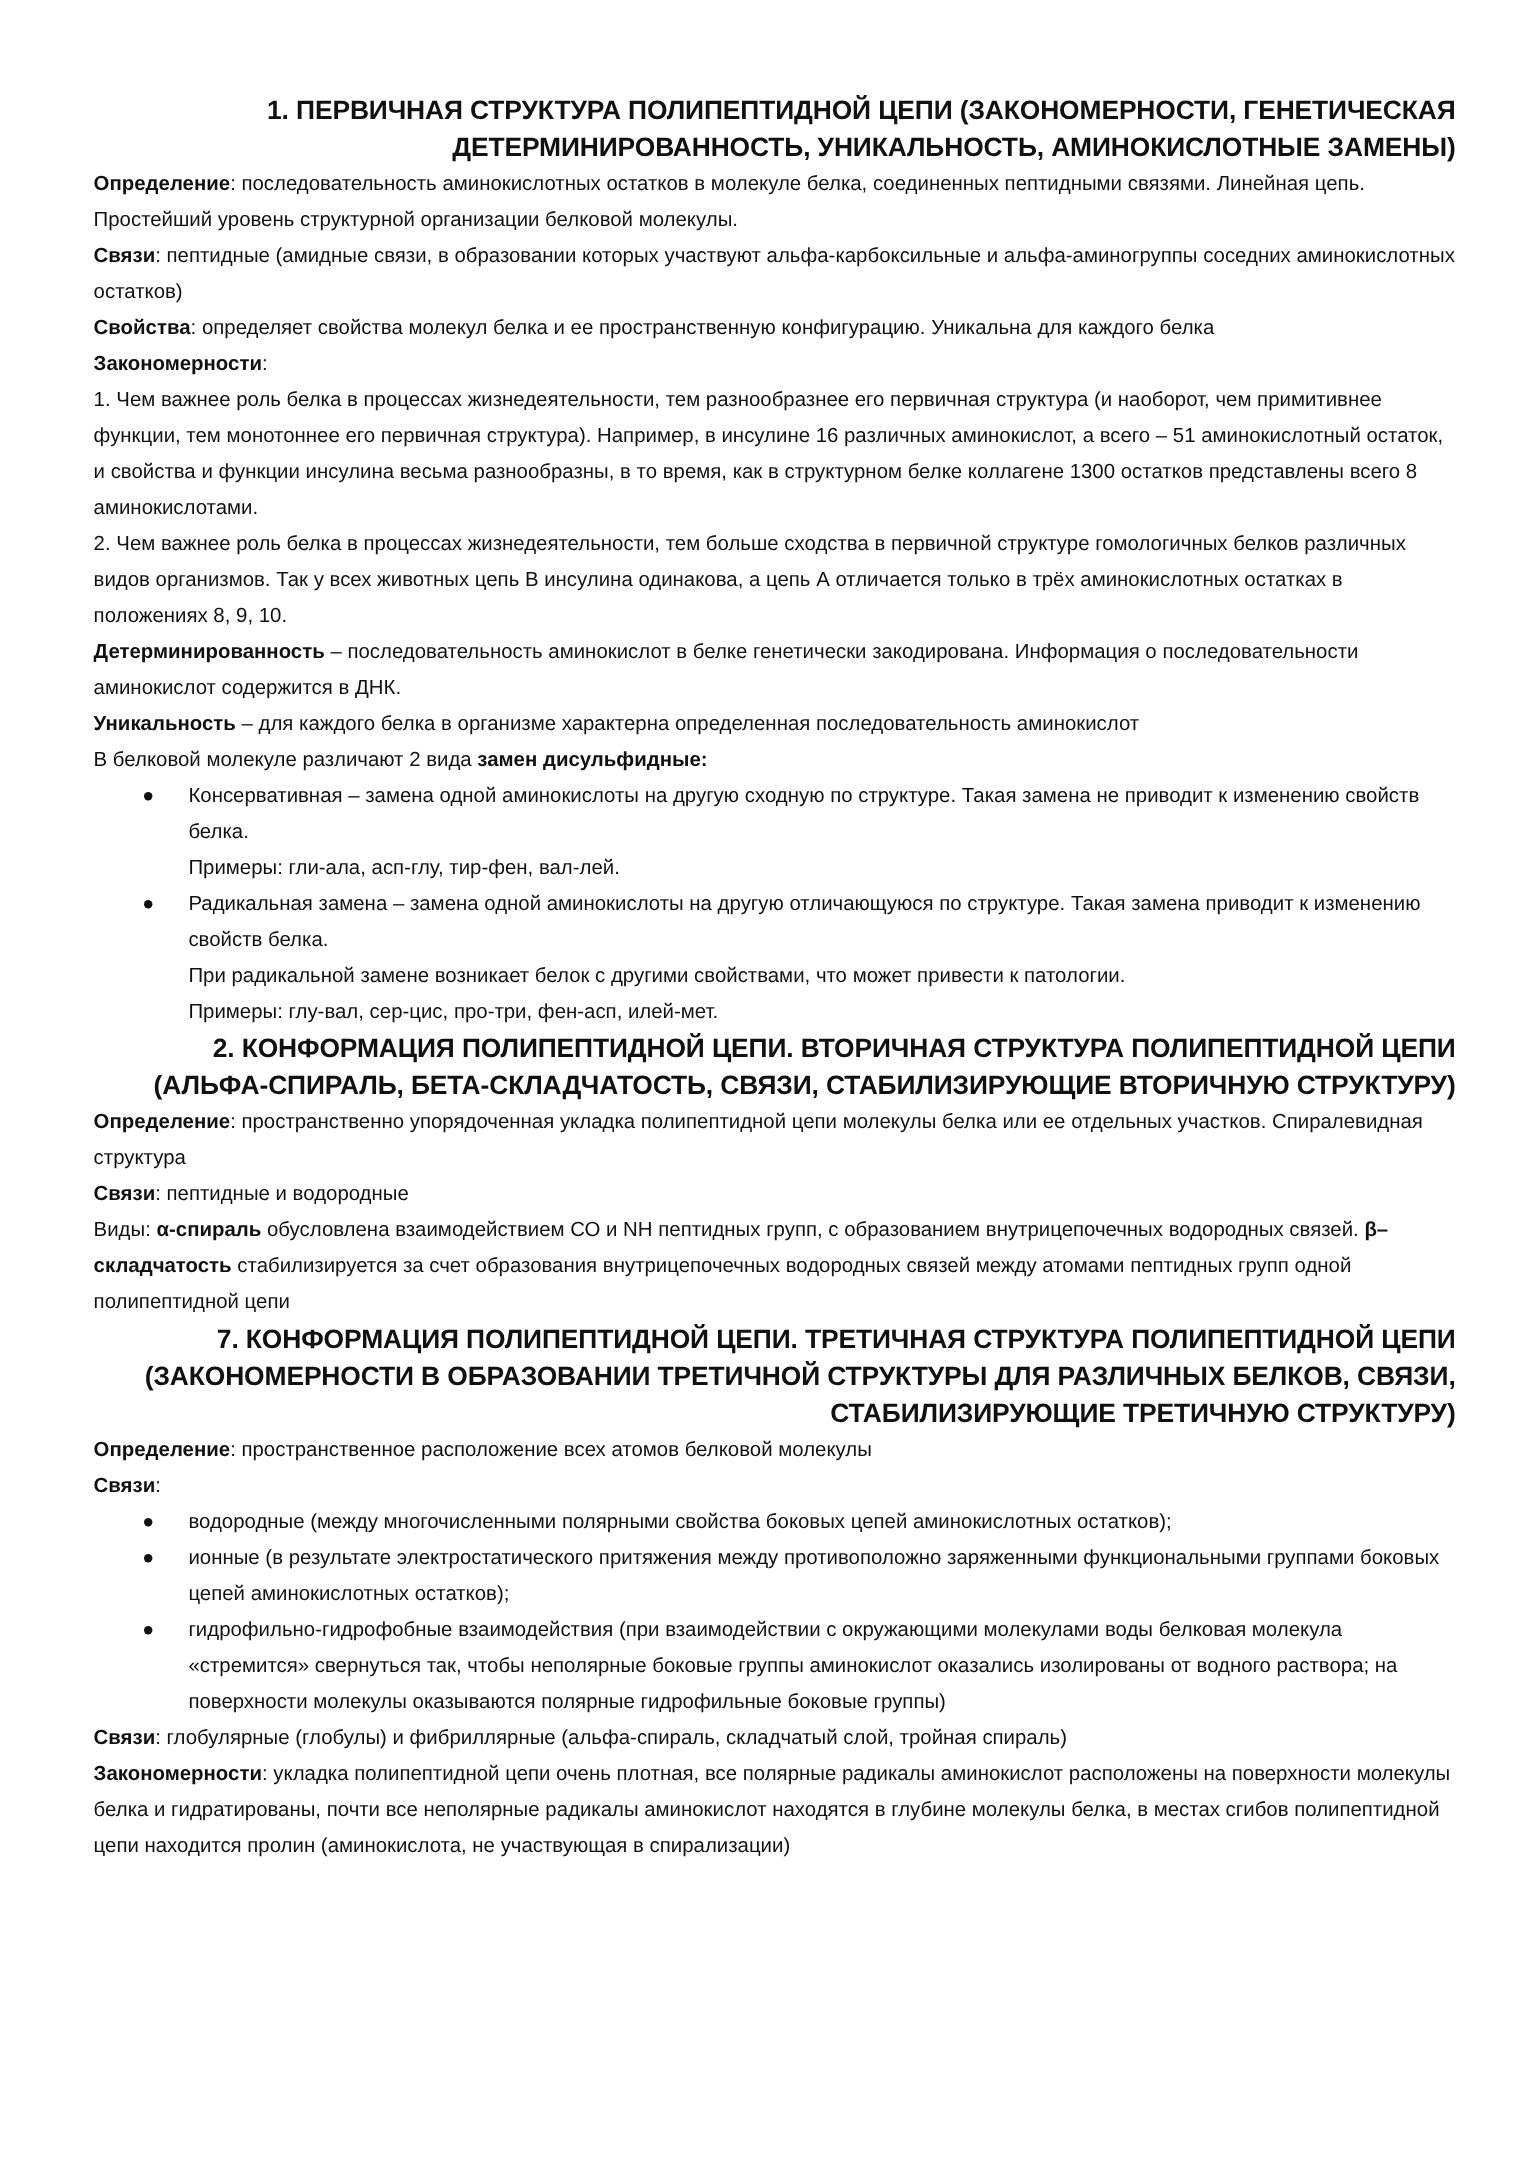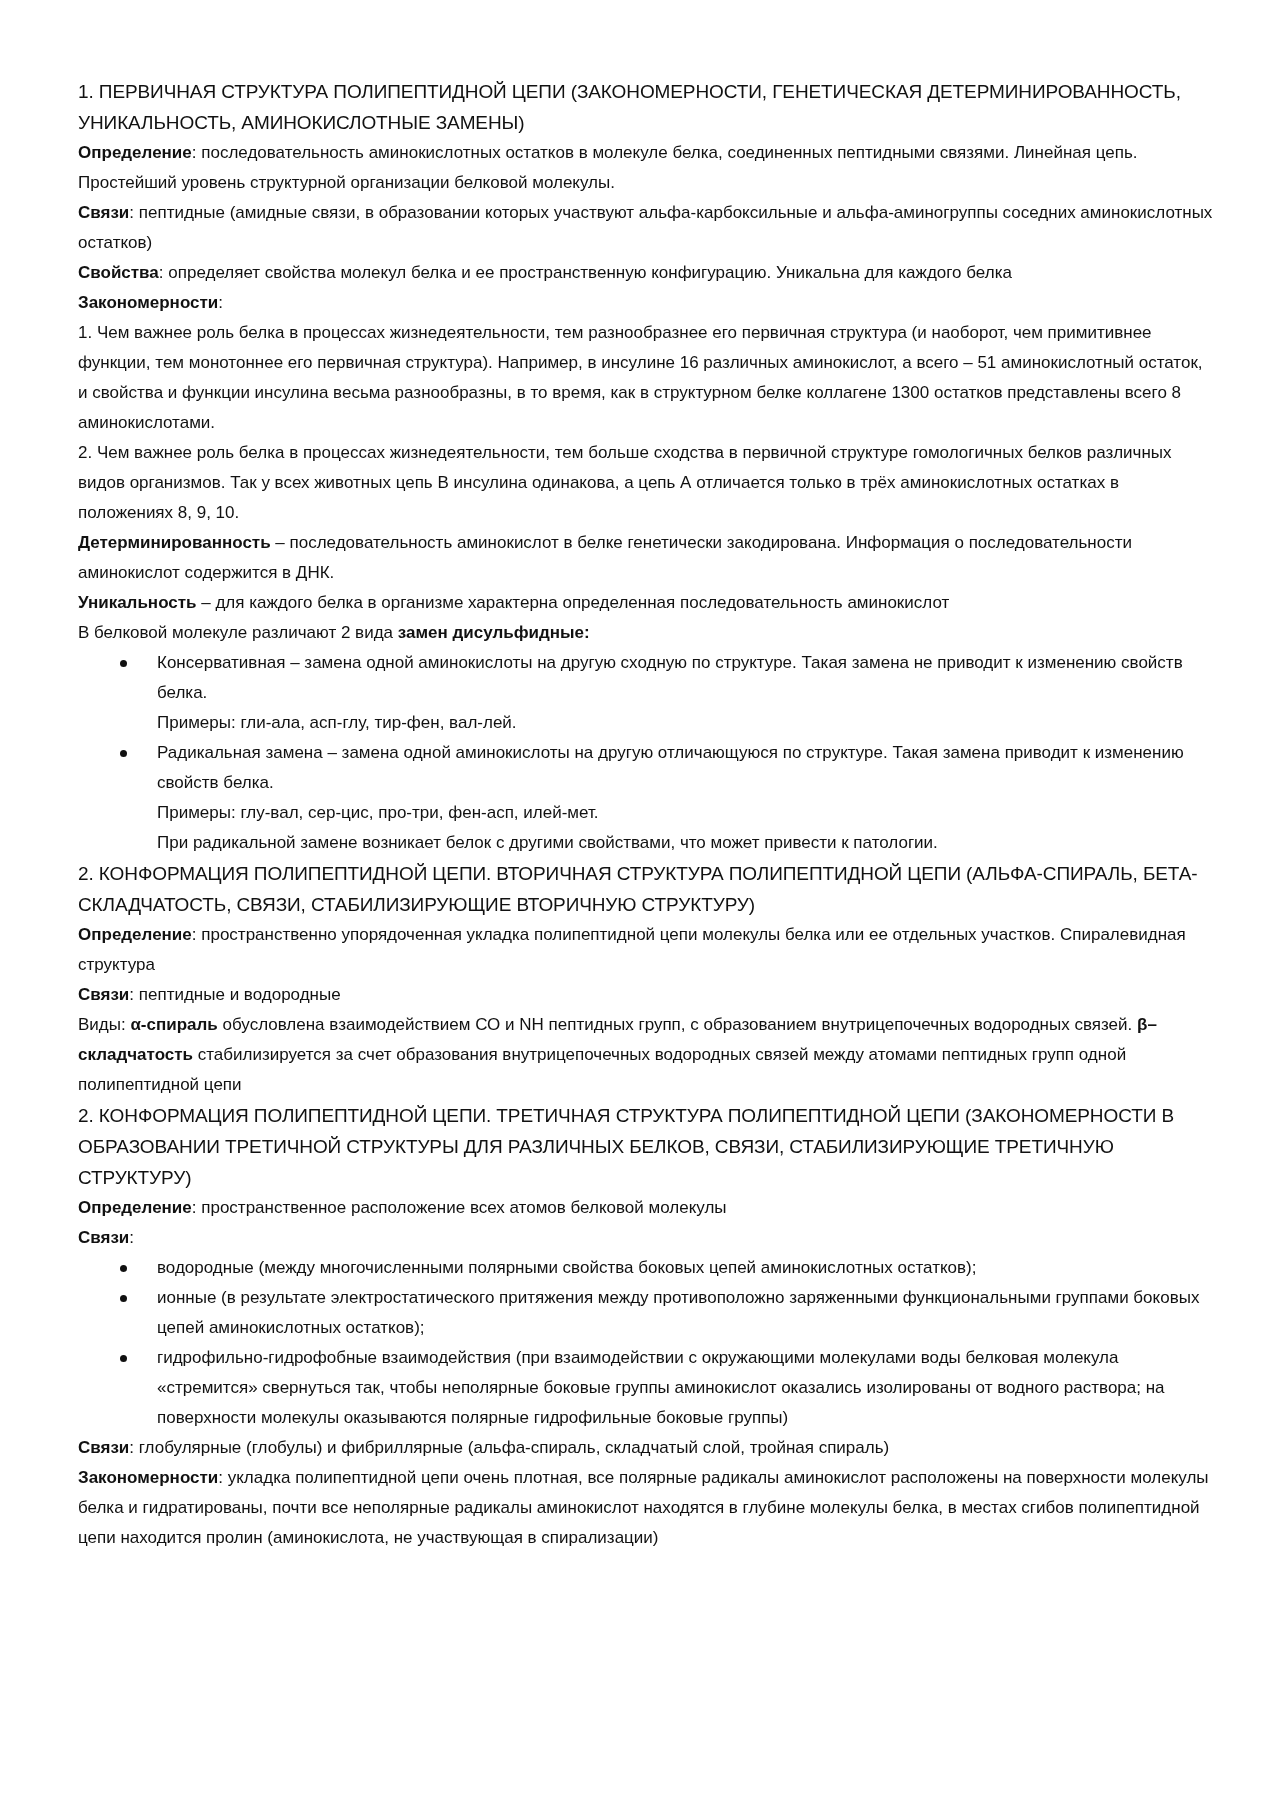--- a/index.html
+++ b/index.html
@@ -18,25 +18,26 @@
       position: absolute;
       left: 78px;
       top: 76px;
       width: 1135px;
       font-size: 17px;
       line-height: 30px;
     }
     .section { margin: 0; }
     .section + .section { }
     .section-title {
-      font-weight: normal;
-      font-size: 19px;
+      font-weight: bold;
+      font-size: 22px;
       line-height: 31px;
       margin: 0;
       letter-spacing: -0.1px;
+      text-align: right;
     }
     .para { margin: 0; }
     .b { font-weight: bold; }
     ul.bullets {
       list-style: none;
       margin: 0;
       padding: 0;
     }
     ul.bullets li {
       position: relative;
@@ -94,22 +95,22 @@
 
     <ul class="bullets">
       <li>
         <span class="dot"></span>
         <span class="sub">Консервативная – замена одной аминокислоты на другую сходную по структуре. Такая замена не приводит к изменению свойств белка.</span>
         <span class="sub">Примеры: гли-ала, асп-глу, тир-фен, вал-лей.</span>
       </li>
       <li>
         <span class="dot"></span>
         <span class="sub">Радикальная замена – замена одной аминокислоты на другую отличающуюся по структуре. Такая замена приводит к изменению свойств белка.</span>
+        <span class="sub">При радикальной замене возникает белок с другими свойствами, что может привести к патологии.</span>
         <span class="sub">Примеры: глу-вал, сер-цис, про-три, фен-асп, илей-мет.</span>
-        <span class="sub">При радикальной замене возникает белок с другими свойствами, что может привести к патологии.</span>
       </li>
     </ul>
   </section>
 
   <section class="section">
     <h2 class="section-title">2. КОНФОРМАЦИЯ ПОЛИПЕПТИДНОЙ ЦЕПИ. ВТОРИЧНАЯ СТРУКТУРА ПОЛИПЕПТИДНОЙ ЦЕПИ (АЛЬФА-СПИРАЛЬ, БЕТА-СКЛАДЧАТОСТЬ, СВЯЗИ, СТАБИЛИЗИРУЮЩИЕ ВТОРИЧНУЮ СТРУКТУРУ)</h2>
 
     <p class="para">
       <span class="b">Определение</span><span>: </span><span>пространственно упорядоченная укладка полипептидной цепи молекулы белка или ее отдельных участков. Спиралевидная структура</span>
     </p>
@@ -117,21 +118,21 @@
     <p class="para">
       <span class="b">Связи</span><span>: </span><span>пептидные и водородные</span>
     </p>
 
     <p class="para">
       <span>Виды: </span><span class="b">α-спираль</span><span> обусловлена взаимодействием СО и NH пептидных групп, с образованием внутрицепочечных водородных связей. </span><span class="b">β– складчатость</span><span> стабилизируется за счет образования внутрицепочечных водородных связей между атомами пептидных групп одной полипептидной цепи</span>
     </p>
   </section>
 
   <section class="section">
-    <h2 class="section-title">2. КОНФОРМАЦИЯ ПОЛИПЕПТИДНОЙ ЦЕПИ. ТРЕТИЧНАЯ СТРУКТУРА ПОЛИПЕПТИДНОЙ ЦЕПИ (ЗАКОНОМЕРНОСТИ В ОБРАЗОВАНИИ ТРЕТИЧНОЙ СТРУКТУРЫ ДЛЯ РАЗЛИЧНЫХ БЕЛКОВ, СВЯЗИ, СТАБИЛИЗИРУЮЩИЕ ТРЕТИЧНУЮ СТРУКТУРУ)</h2>
+    <h2 class="section-title">7. КОНФОРМАЦИЯ ПОЛИПЕПТИДНОЙ ЦЕПИ. ТРЕТИЧНАЯ СТРУКТУРА ПОЛИПЕПТИДНОЙ ЦЕПИ (ЗАКОНОМЕРНОСТИ В ОБРАЗОВАНИИ ТРЕТИЧНОЙ СТРУКТУРЫ ДЛЯ РАЗЛИЧНЫХ БЕЛКОВ, СВЯЗИ, СТАБИЛИЗИРУЮЩИЕ ТРЕТИЧНУЮ СТРУКТУРУ)</h2>
 
     <p class="para">
       <span class="b">Определение</span><span>: </span><span>пространственное расположение всех атомов белковой молекулы</span>
     </p>
 
     <p class="para">
       <span class="b">Связи</span><span>:</span>
     </p>
 
     <ul class="bullets">

